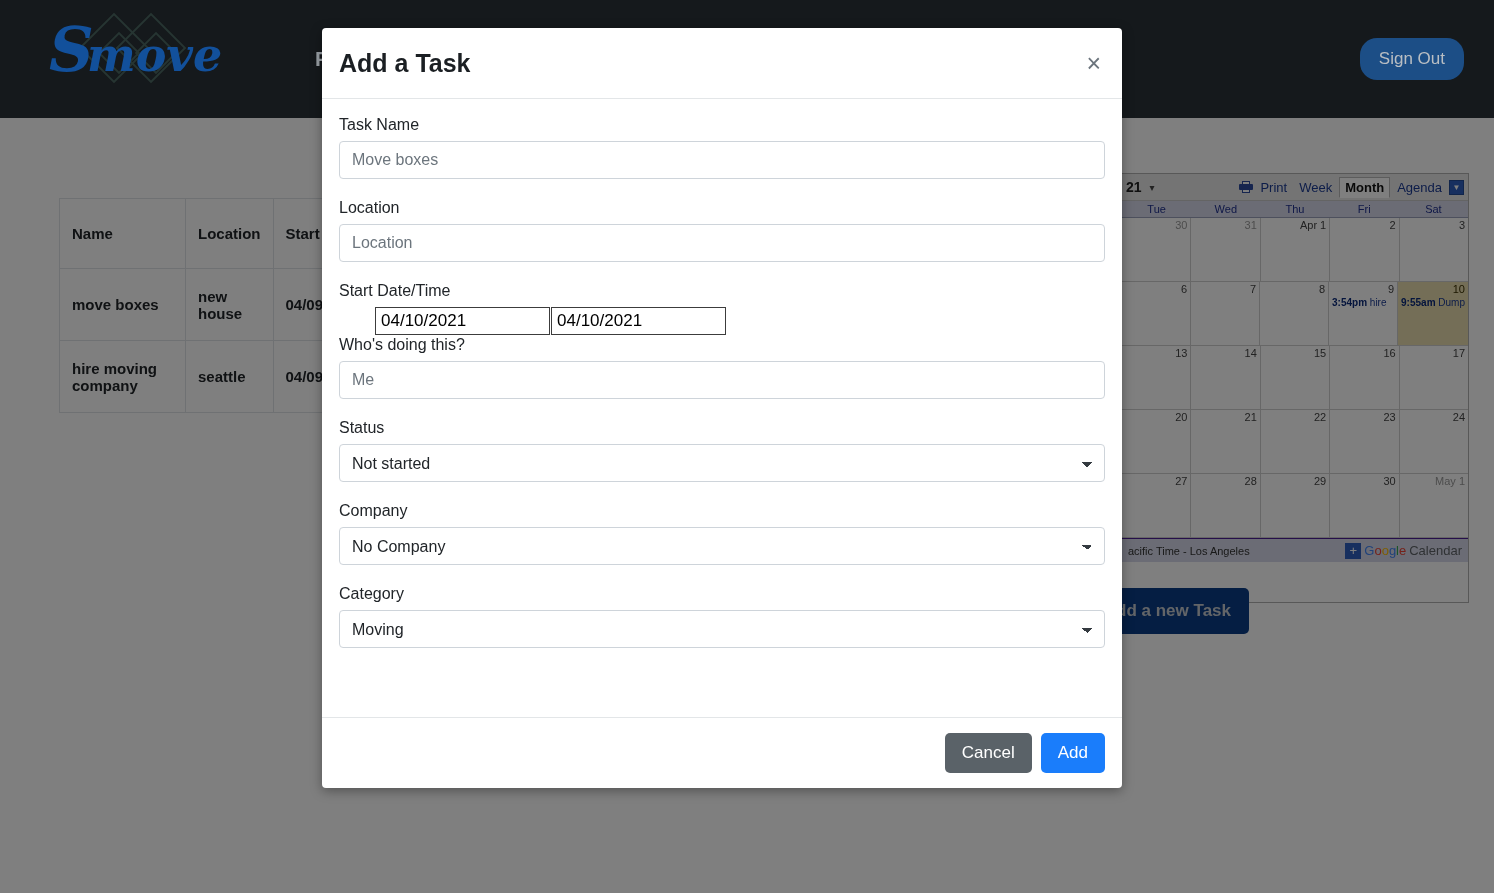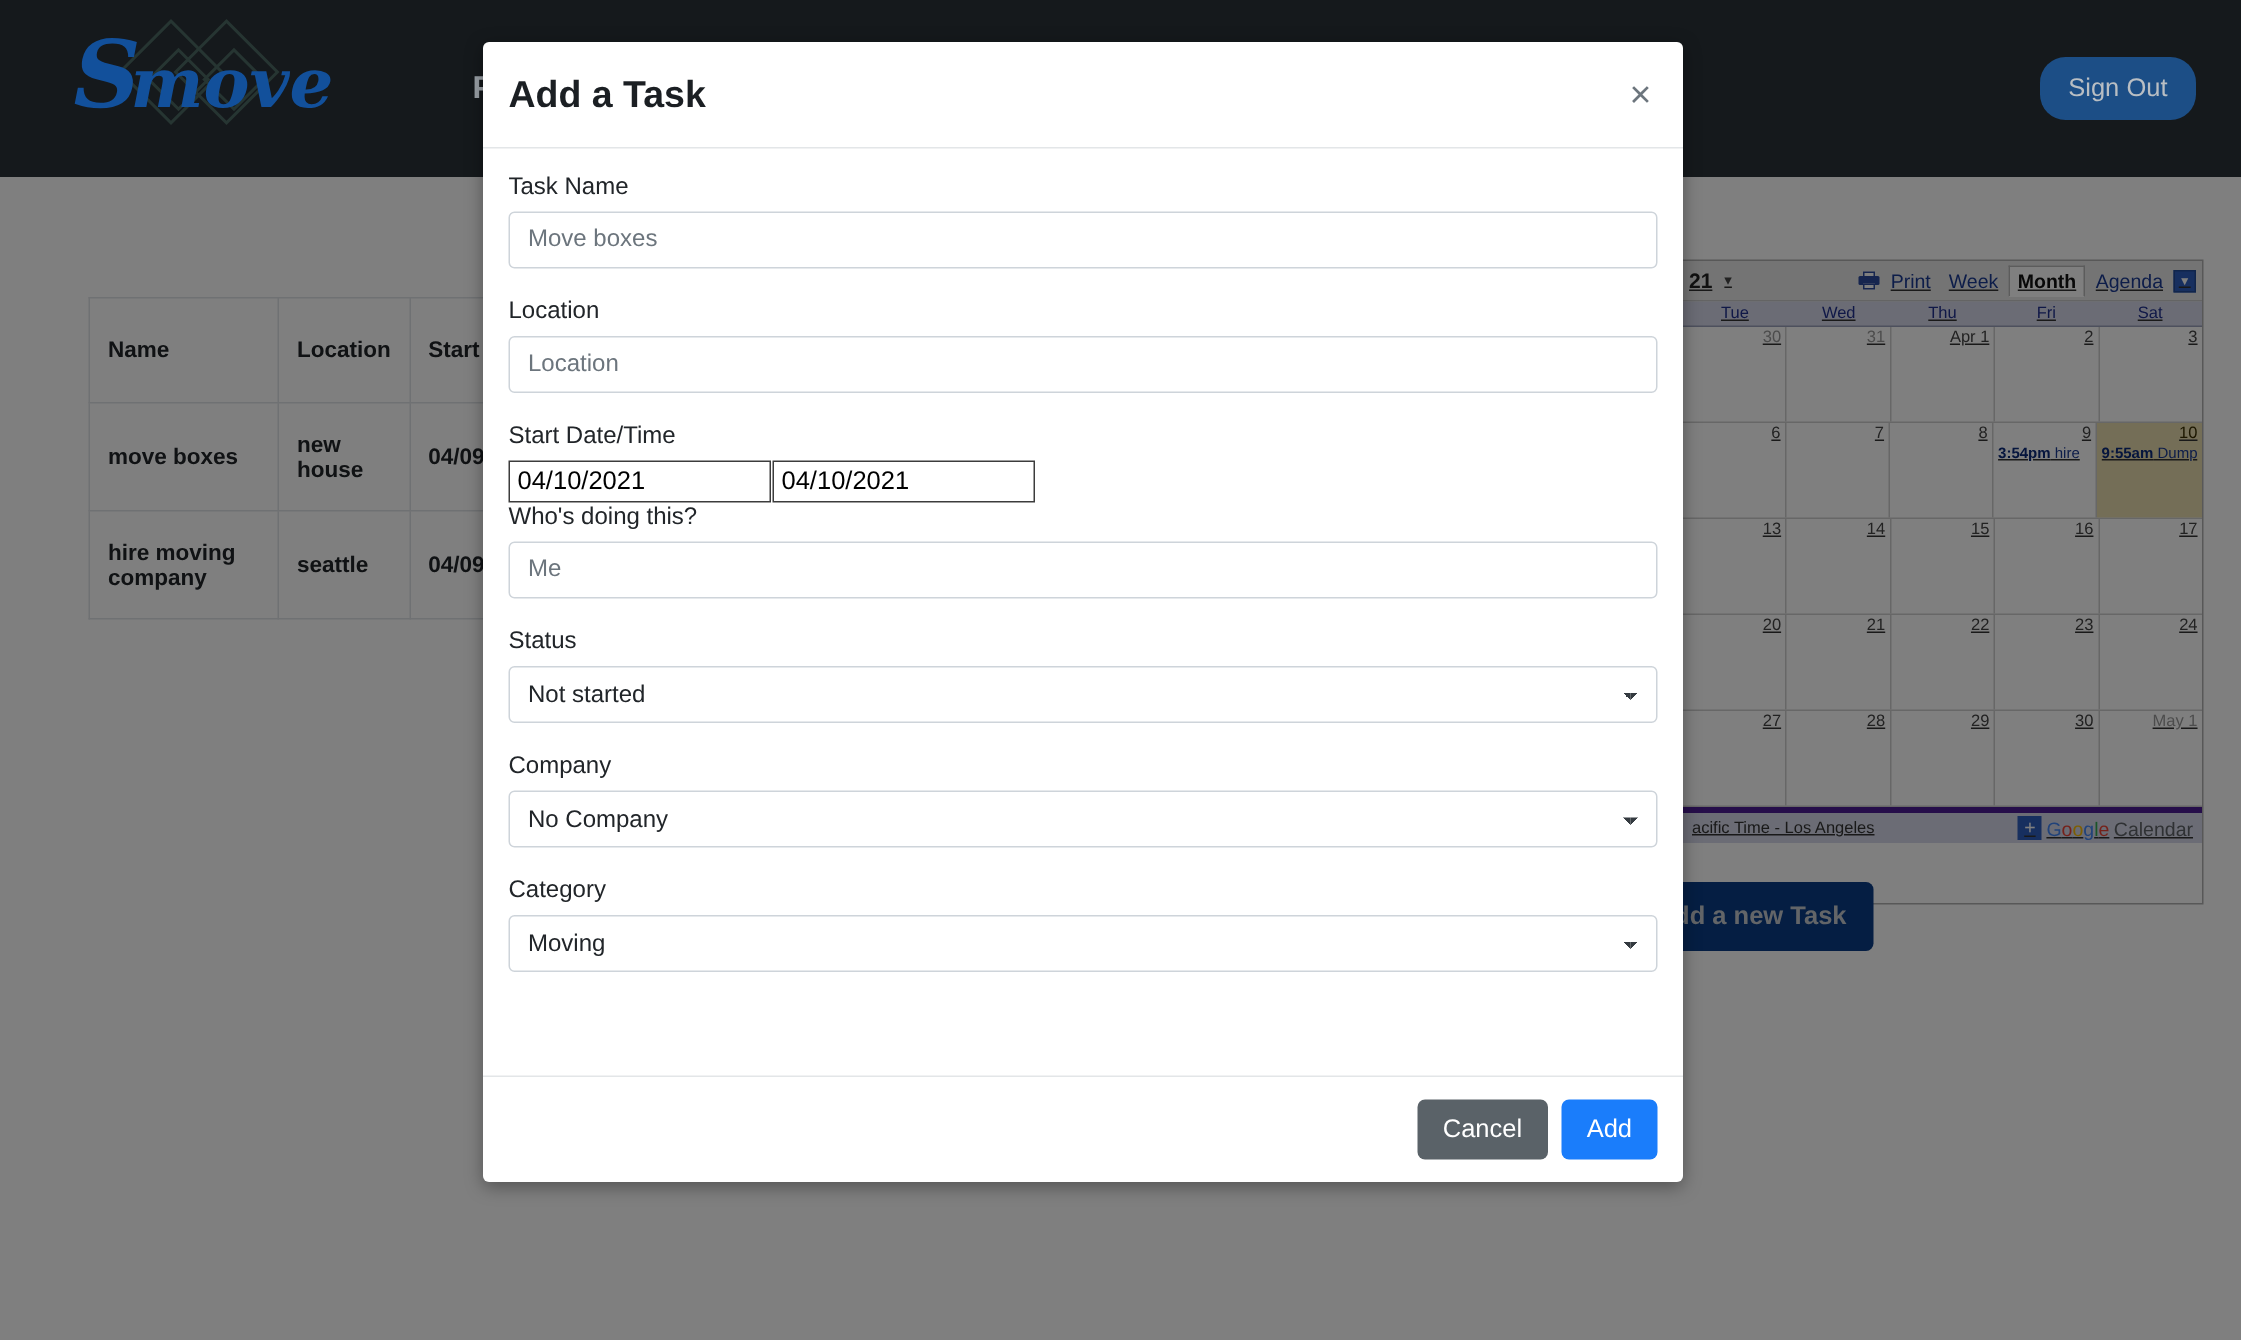--- a/index.html
+++ b/index.html
@@ -55,21 +55,21 @@
   .task-table td { height: 72px; }
   .col-name { width: 126px; }
   .col-loc  { width: 82px; }
   .col-date { width: 120px; }
 
   
   .gcal {
     position: absolute; right: 25px; top: 55px;
     width: 348px; height: 430px;
     background: #fff; border: 1px solid #b0b0b0;
-    overflow: hidden; font-size: 11px; color: #333; text-decoration: underline;
+    overflow: hidden; font-size: 11px; color: #333;
   }
   .gcal-top {
     height: 27px; background: #e9e9e9; border-bottom: 1px solid #c9c9c9;
     display: flex; align-items: center; padding: 0 4px; gap: 4px;
   }
   .gcal-title { font-size: 14px; font-weight: bold; color: #222; }
   .gcal-caret { font-size: 10px; color: #444; margin-left: 4px; }
   .gcal-tools { margin-left: auto; display: flex; align-items: center; gap: 2px; }
   .printer { display: inline-block; width: 14px; height: 12px; position: relative; }
   .printer .pbody { position:absolute; left:0; top:3px; width:14px; height:6px; background:#2d4b9e; border-radius:1px; }
@@ -86,21 +86,21 @@
   .gcal-cell { flex: 1 1 0; border-right: 1px solid #cfcfcf; position: relative; padding: 1px 3px; }
   .gcal-cell:last-child { border-right: none; }
   .gcal-num { text-align: right; font-size: 11px; color: #444; display:block; }
   .gcal-num.muted { color: #999; }
   .gcal-cell.today { background: #c9a227; }
   .gcal-cell.today .gcal-num { color: #3a2f00; }
   .gcal-cell.todaybody { background: #e8dcae; }
   .gcal-ev { font-size: 10px; color: #1b3a93; white-space: nowrap; overflow: hidden; margin-top: 2px; }
   .gcal-ev b { color: #0b2a7a; }
   .gcal-foot {
-    height: 24px; background: #d6d9ea; border-top: 4px solid #4c1d95;
+    height: 24px; background: #d6d9ea; border-top: 1px solid #4c1d95;
     display: flex; align-items: center; padding: 0 6px; font-size: 11px; color: #333;
   }
   .gbrand { margin-left: auto; display: flex; align-items: center; gap: 3px; font-size: 13px; }
   .gplus { width: 16px; height: 16px; background: #2f5fbe; color:#fff; font-size: 13px; line-height: 15px; text-align:center; }
   .g1{color:#4285F4;} .g2{color:#EA4335;} .g3{color:#FBBC05;} .g4{color:#4285F4;} .g5{color:#34A853;} .g6{color:#EA4335;}
   .gcal-word { color:#5f6368; }
 
   .btn-addtask {
     position: absolute; right: 245px; top: 470px;
     background: #0b3d86; color: #c6cbd0; border: none; border-radius: 5px;
@@ -133,21 +133,21 @@
   }
   .modal-body { padding: 17px; flex: 1 1 auto; }
   .field-label { font-size: 16px; color: #212529; margin: 0 0 7px 0; display: block; }
   .input {
     width: 100%; height: 38px; border: 1px solid #ced4da; border-radius: 4px;
     padding: 6px 12px; font-size: 16px; color: #212529; background: #fff;
     font-family: "Liberation Sans", sans-serif; outline: none;
   }
   .input::placeholder { color: #6c757d; }
   .gap { height: 20px; }
-  .date-row { display: flex; gap: 0; margin-bottom: 1px; }
+  .date-row { display: flex; gap: 0; margin-bottom: 1px; margin-left: 36px; }
   .date-input {
     width: 175px; height: 28px; border: 1px solid #3c3c3c; border-radius: 0;
     padding: 2px 5px; font-size: 17px; color: #000; background: #fff;
     font-family: "Liberation Sans", sans-serif; outline: none;
   }
   .date-input + .date-input { margin-left: 1px; }
   .select {
     width: 100%; height: 38px; border: 1px solid #ced4da; border-radius: 4px;
     padding: 6px 12px; font-size: 16px; color: #212529; background: #fff;
     font-family: "Liberation Sans", sans-serif; outline: none;

